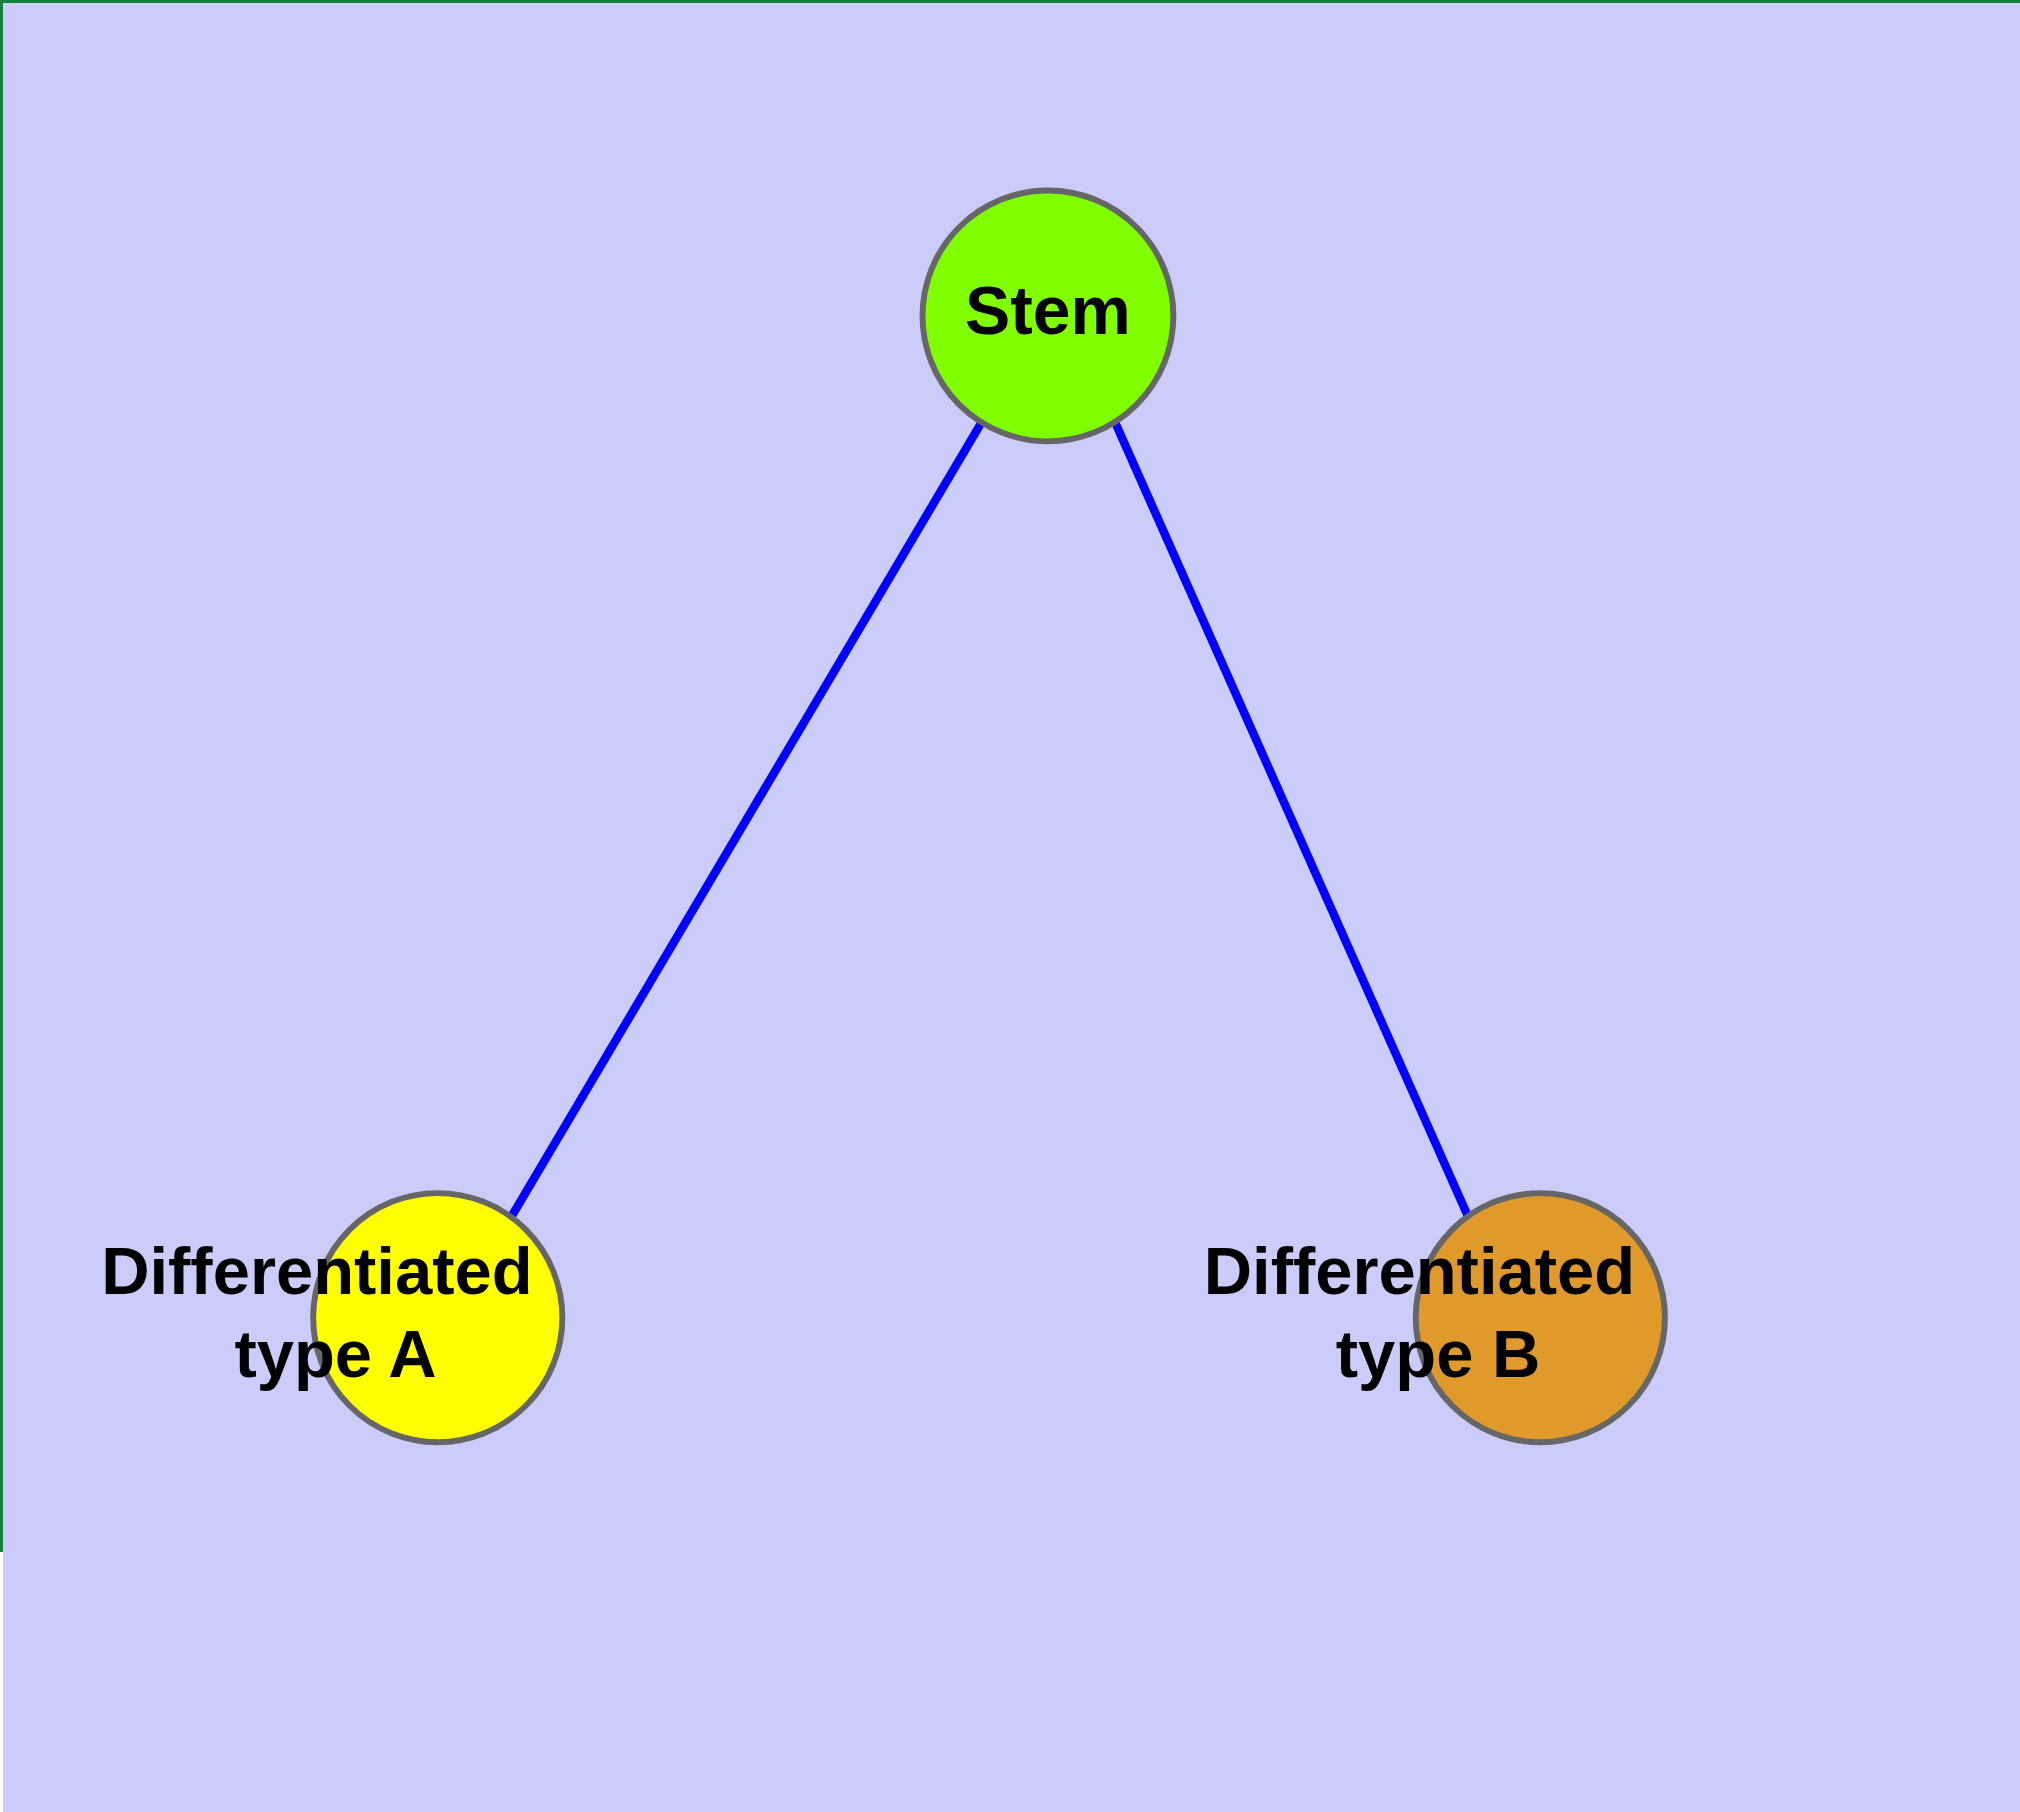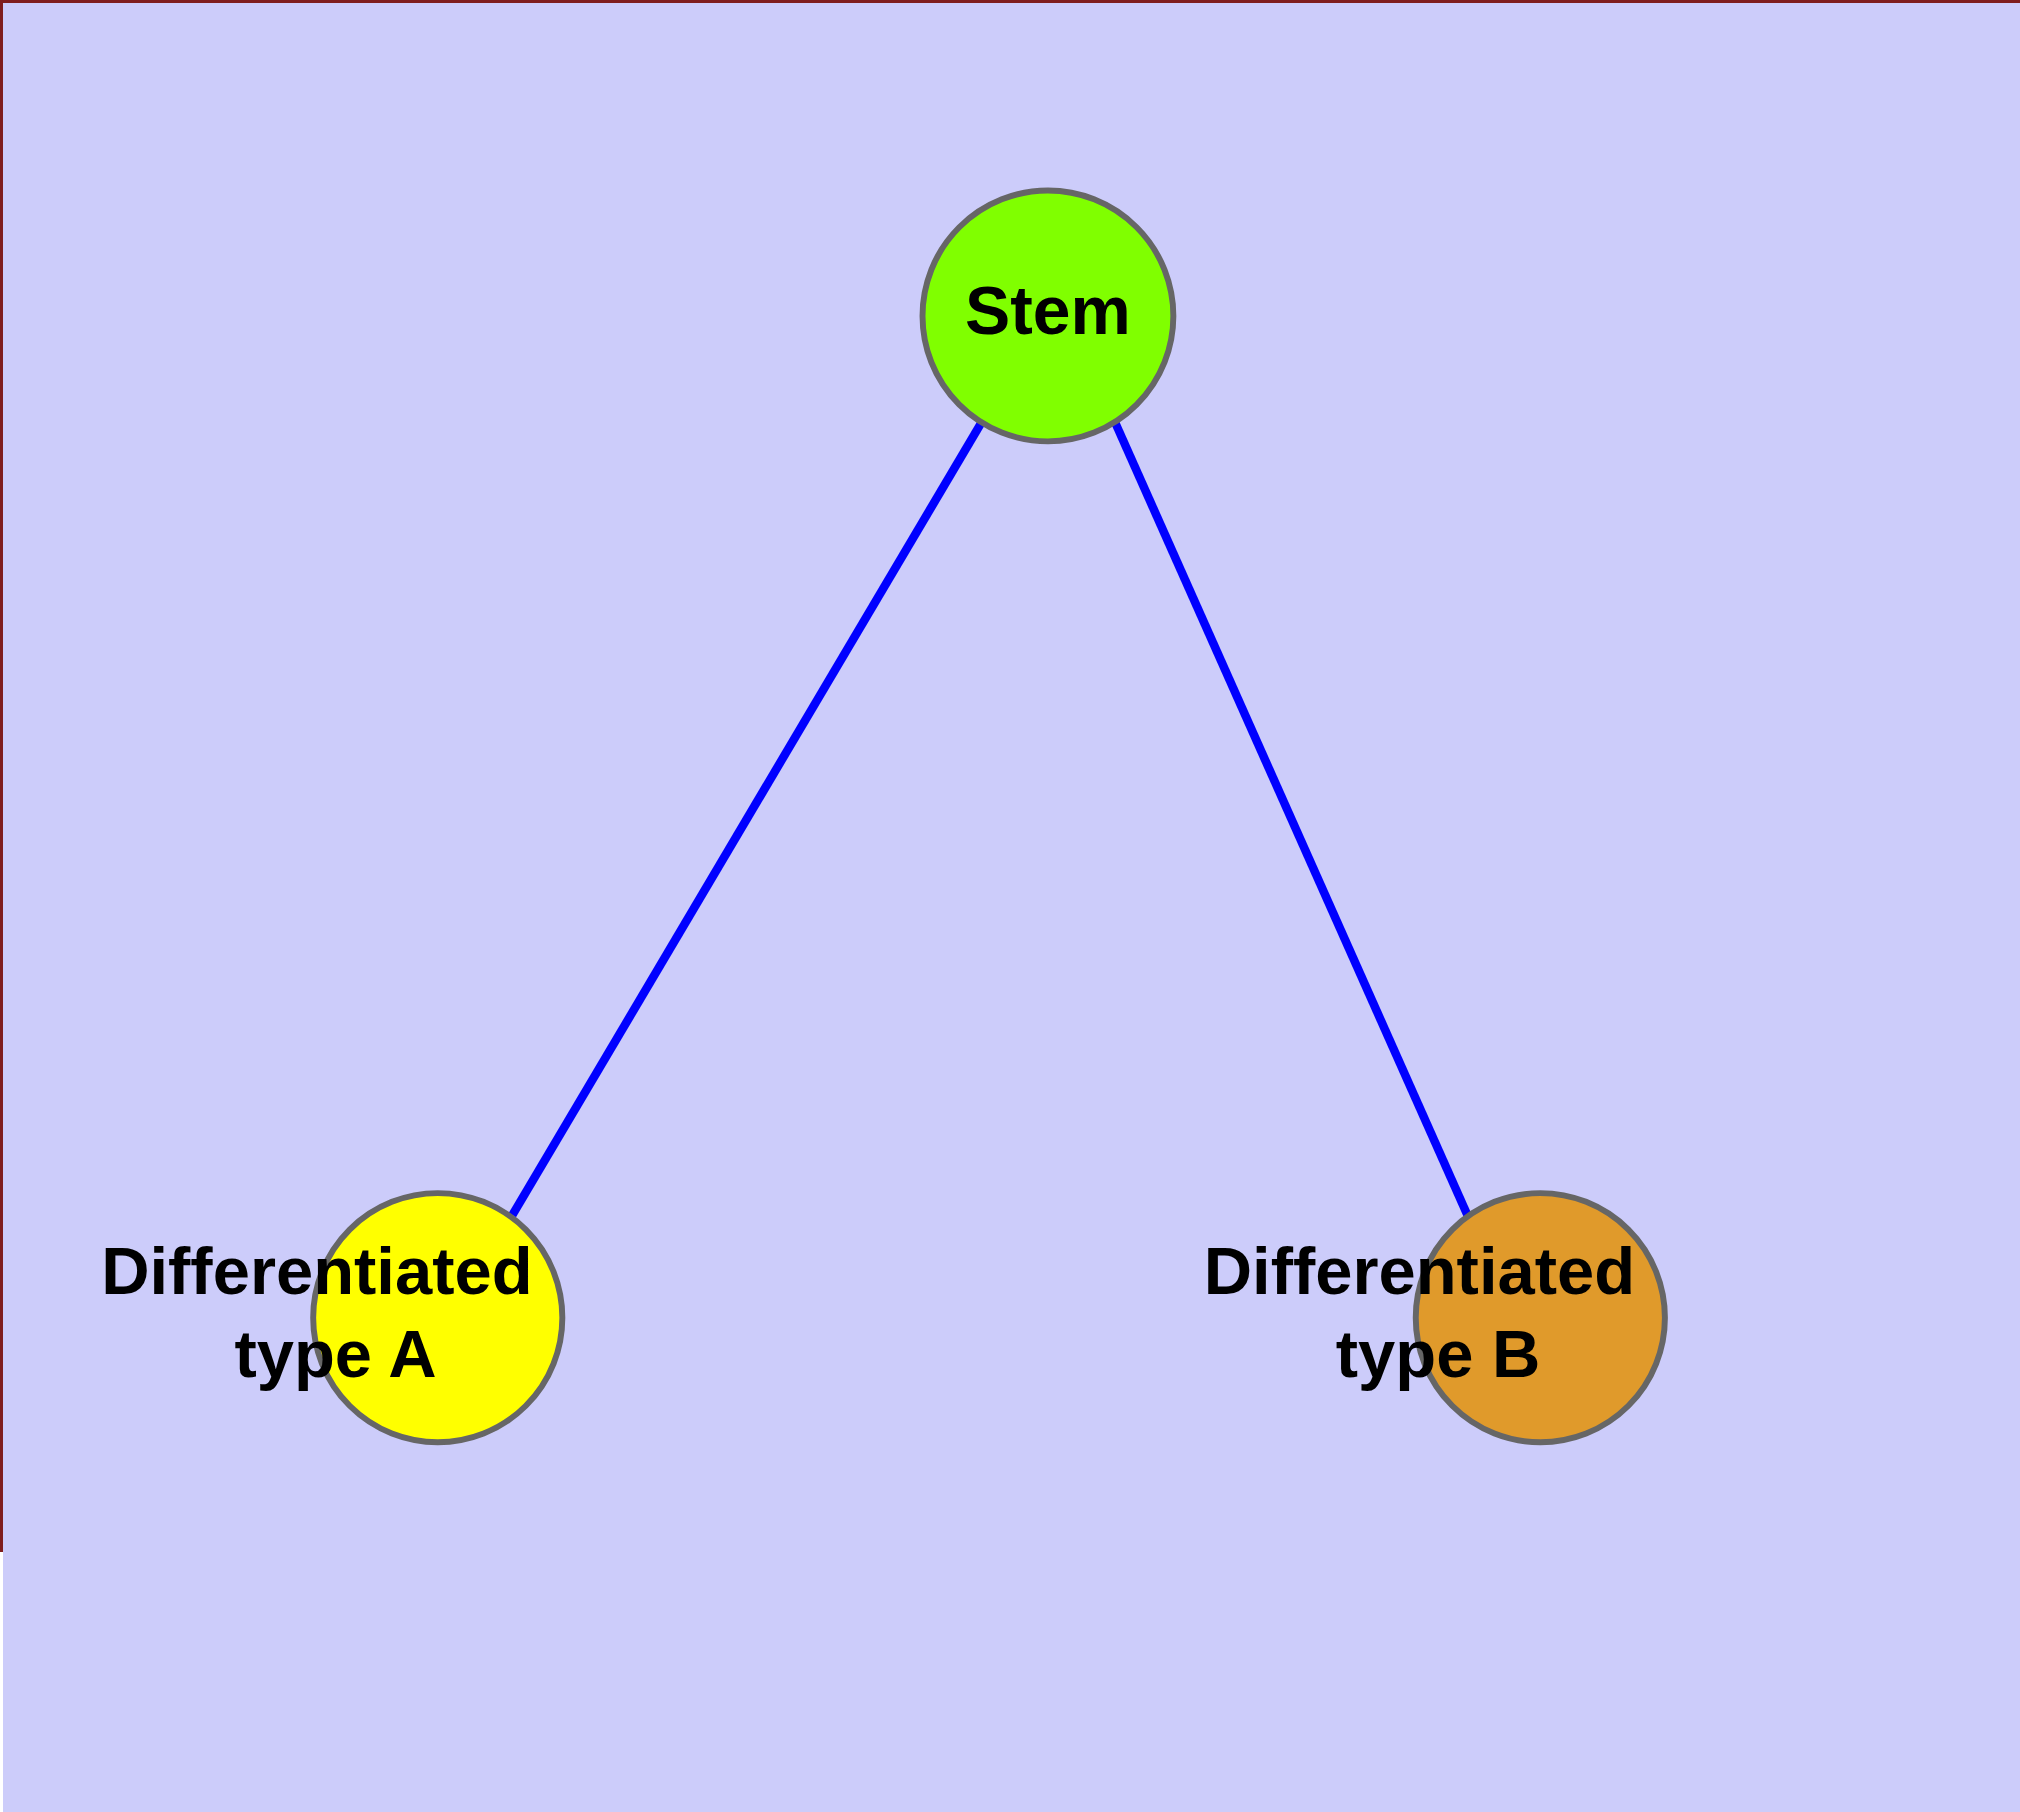--- a/index.html
+++ b/index.html
@@ -12,21 +12,21 @@
     width: 2021px;
     height: 1812px;
     overflow: hidden;
     font-family: "Liberation Sans", sans-serif;
   }
 
   #graph-canvas {
     position: relative;
     width: 2021px;
     height: 1552px;
-    background: #7f1d1d;
+    background: #15803d;
   }
 
   #graph-plot {
     position: absolute;
     left: 3.4px;
     top: 3.4px;
     width: 2017px;
     height: 1809px;
     background: #ccccfa;
     overflow: hidden;

